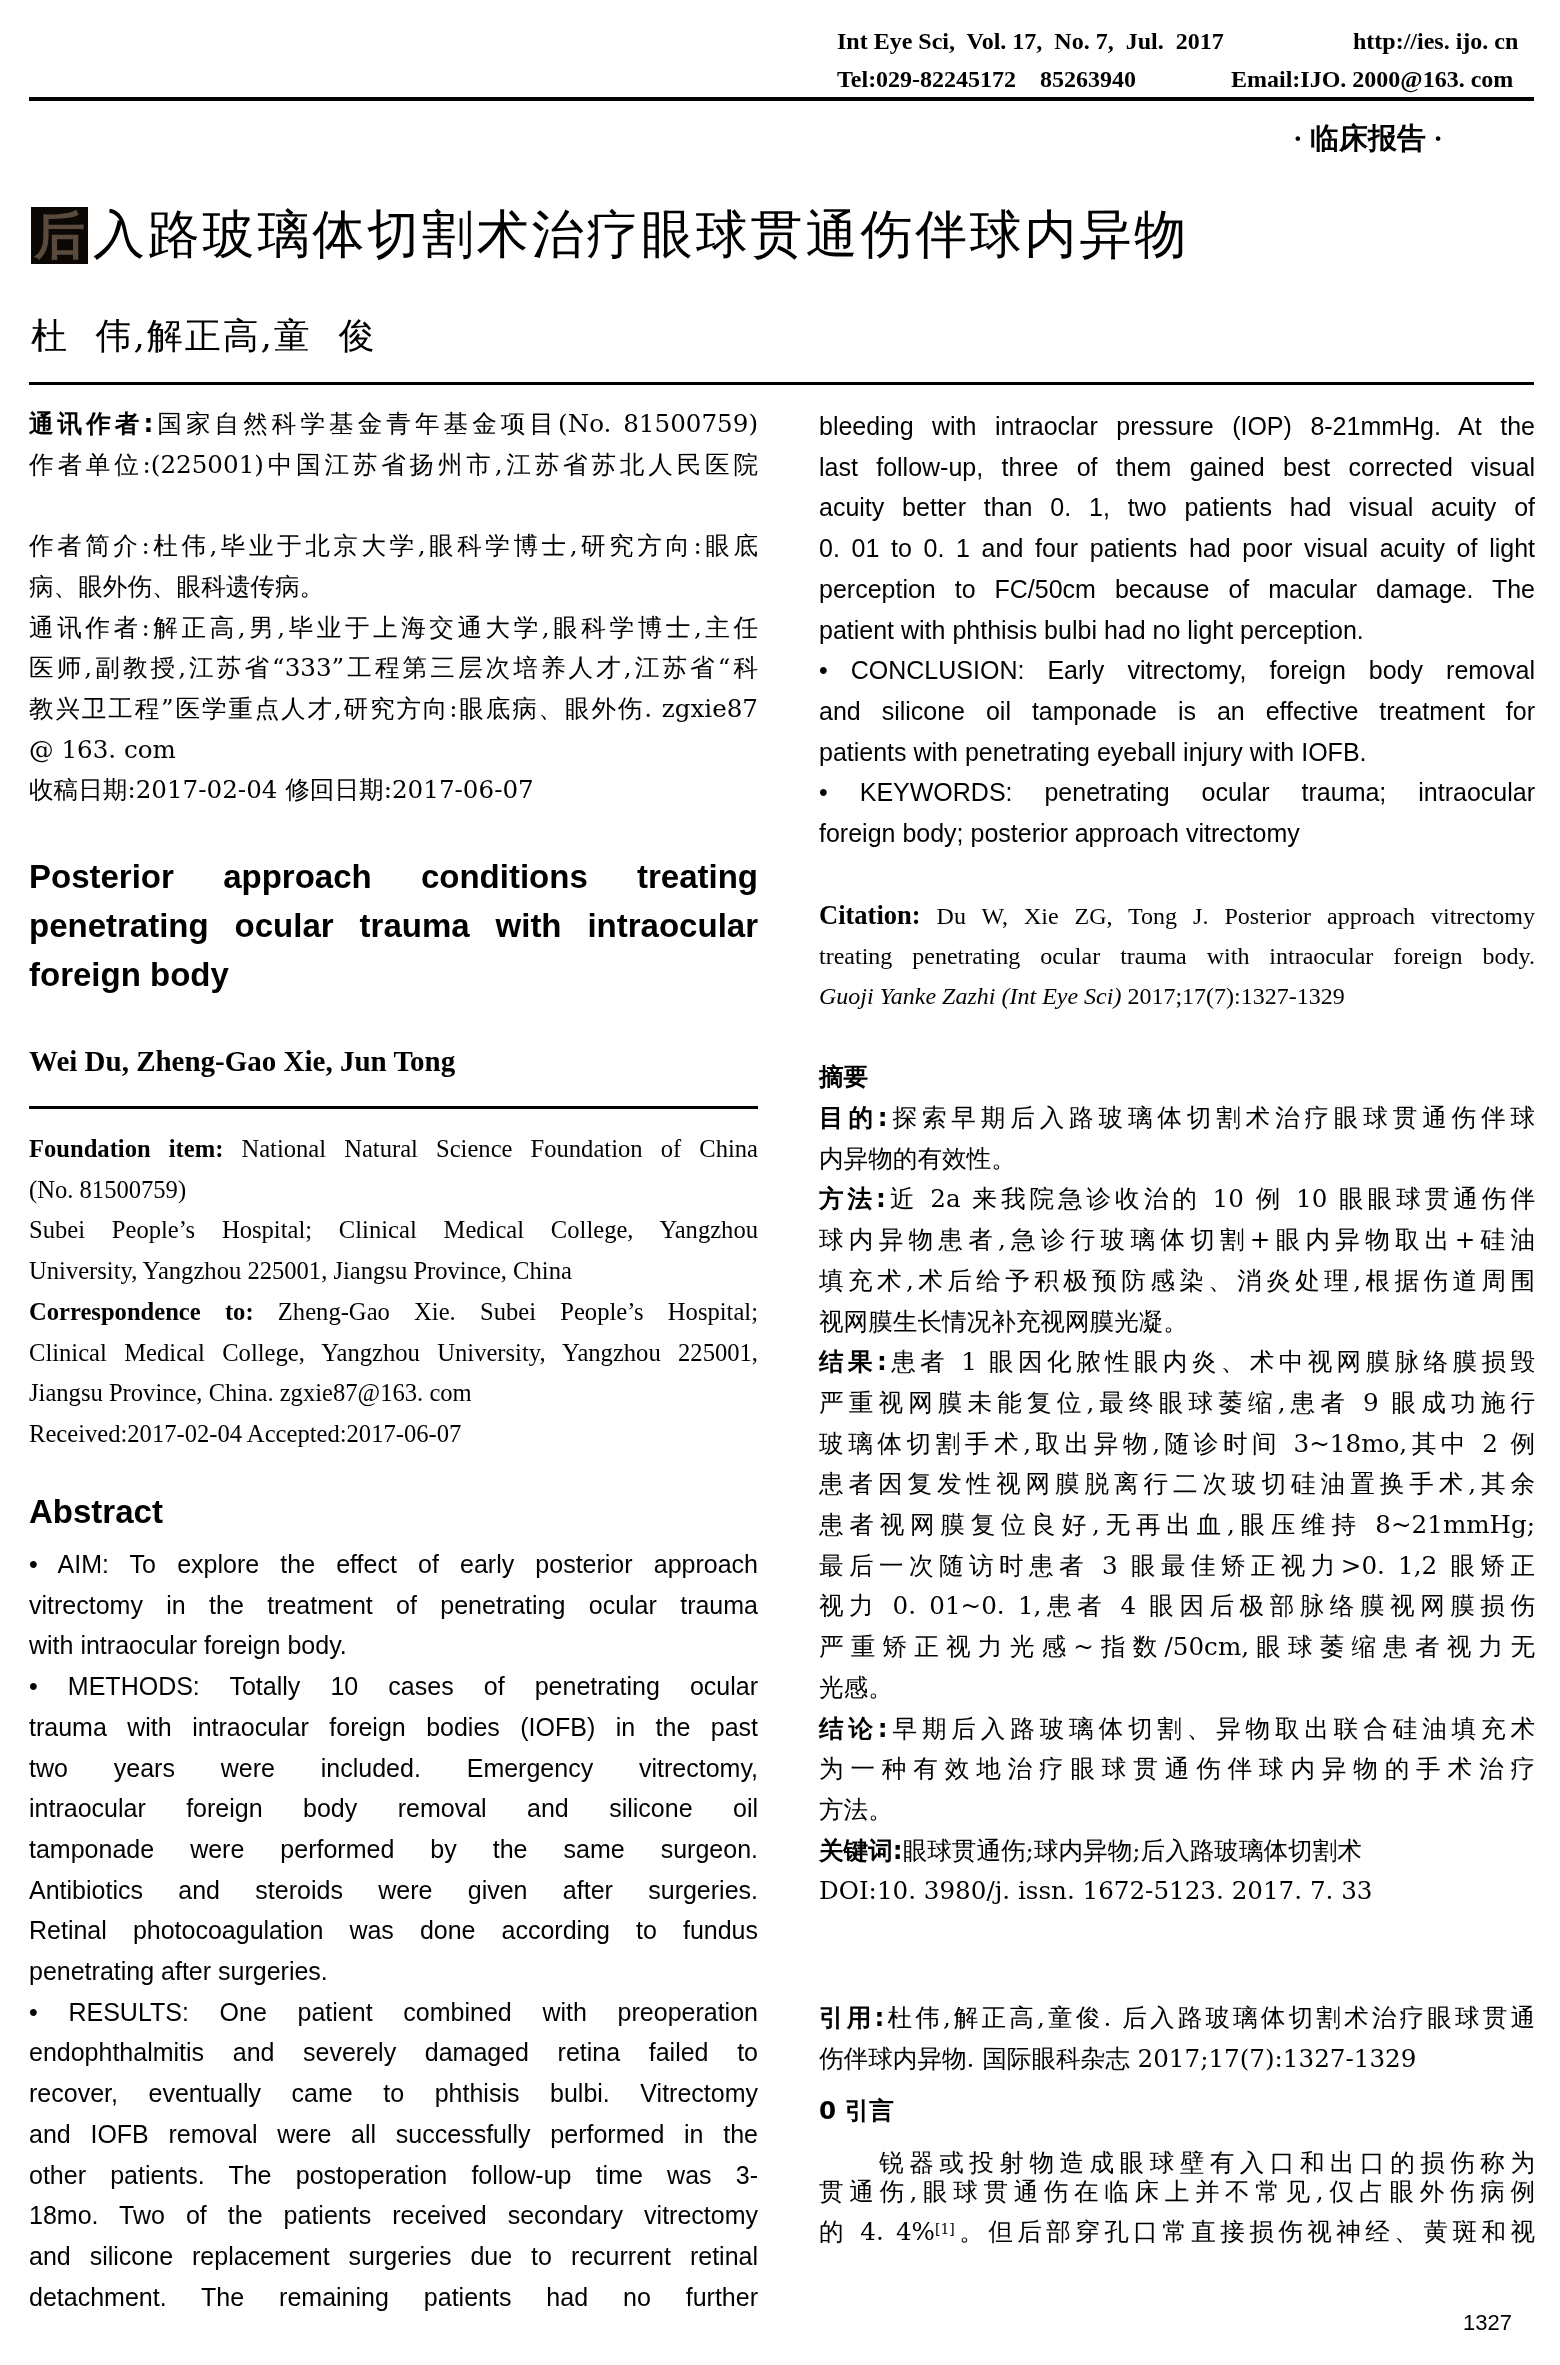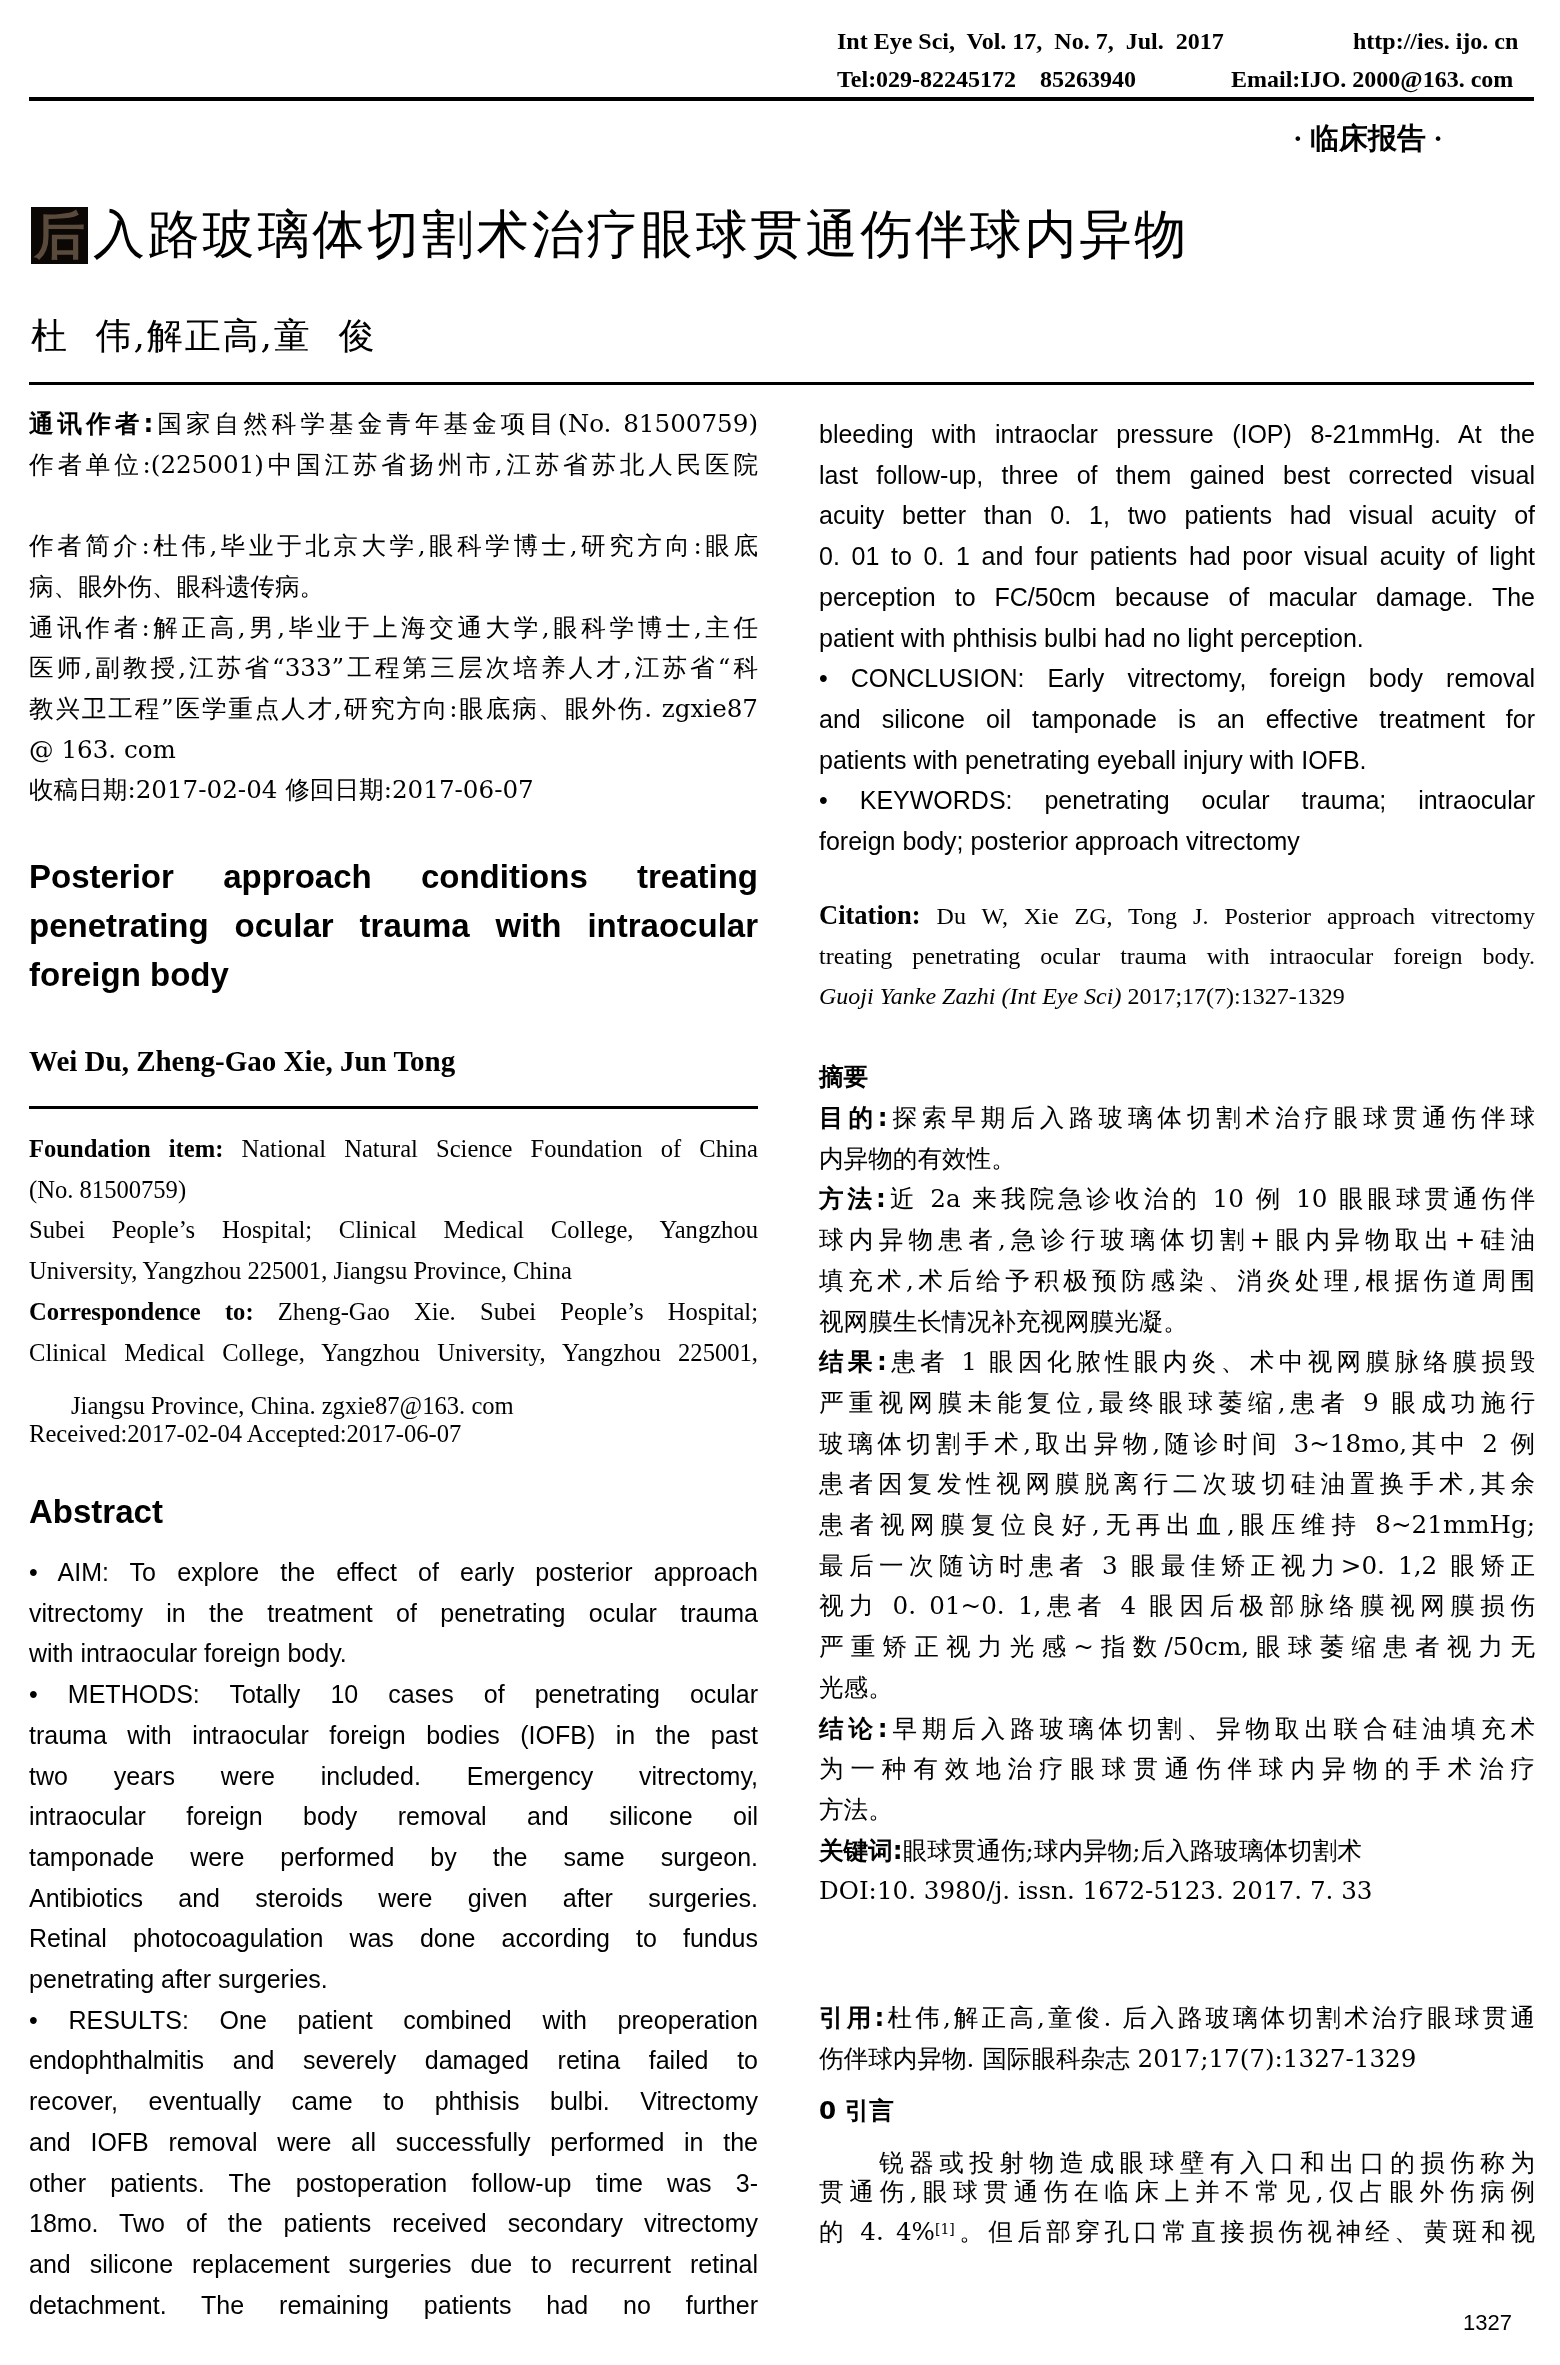--- a/index.html
+++ b/index.html
@@ -21,21 +21,21 @@
   .col { position: absolute; width: 729px; }
   .colL { left: 29px; }
   .colR { left: 819px; width: 716px; }
 
   .line { position: absolute; left: 0; right: 0; white-space: nowrap; }
   .just { text-align: justify; text-align-last: justify; white-space: normal; }
 
   .cn { font-family: "DejaVu Serif", "Liberation Serif", serif; font-size: 24.6px; line-height: 41px; }
   .cn b, .cnb { font-family: "DejaVu Sans", sans-serif; font-weight: bold; }
   .en-serif { font-family: "Liberation Serif", serif; font-size: 24.6px; line-height: 41px; }
-  .en-sans { font-family: "Liberation Sans", sans-serif; font-size: 25px; line-height: 41px; margin-top: 8px; }
+  .en-sans { font-family: "Liberation Sans", sans-serif; font-size: 25px; line-height: 41px; }
   .en-title { font-family: "Liberation Sans", sans-serif; font-weight: bold; font-size: 33px; line-height: 49px; }
   .en-authors { font-family: "Liberation Serif", serif; font-weight: bold; font-size: 29px; text-align: right; }
   .abstract-head { font-family: "Liberation Sans", sans-serif; font-weight: bold; font-size: 33px; }
   .rule-mid { height: 2.8px; background: #000; }
   .page-num { font-family: "Liberation Sans", sans-serif; font-size: 22px; }
   sup { font-size: 14px; vertical-align: top; position: relative; top: -1.9px; }
 </style>
 </head>
 <body>
 
@@ -72,21 +72,21 @@
 <div class="abs en-authors" style="left:29px; top:1045px;">Wei Du, Zheng-Gao Xie, Jun Tong</div>
 <div class="abs rule-mid" style="left:29px; top:1106px; width:729px;"></div>
 
 <div class="col colL" style="top:1128px;" id="leftEnMeta">
     <div class="line en-serif just" style="top: 0px;"><span class="en-label" style="font-weight: bold; font-family: &quot;Liberation Serif&quot;, serif;">Foundation item:</span><span> National Natural Science Foundation of China</span></div>
     <div class="line en-serif" style="top: 41px;"><span>(No. 81500759)</span></div>
     <div class="line en-serif just" style="top: 81px;"><span>Subei People’s Hospital; Clinical Medical College, Yangzhou</span></div>
     <div class="line en-serif" style="top: 122px;"><span>University, Yangzhou 225001, Jiangsu Province, China</span></div>
     <div class="line en-serif just" style="top: 163px;"><span class="en-label" style="font-weight: bold; font-family: &quot;Liberation Serif&quot;, serif;">Correspondence to:</span><span> Zheng-Gao Xie. Subei People’s Hospital;</span></div>
     <div class="line en-serif just" style="top: 204px;"><span>Clinical Medical College, Yangzhou University, Yangzhou 225001,</span></div>
-    <div class="line en-serif" style="top: 257px; margin-left: 42px;"><span>Jiangsu Province, China. zgxie87@163. com</span></div>
+    <div class="line en-serif" style="top: 244px;"><span>Jiangsu Province, China. zgxie87@163. com</span></div>
     <div class="line en-serif" style="top: 285px;"><span>Received:2017-02-04        Accepted:2017-06-07</span></div>
   </div>
 
 <div class="abs abstract-head" style="left:29px; top:1493px;">Abstract</div>
 <div class="col colL" style="top:1544px;" id="absLeft">
     <div class="line en-sans just" style="top: 0px;"><span>• AIM: To explore the effect of early posterior approach</span></div>
     <div class="line en-sans just" style="top: 41px;"><span>vitrectomy in the treatment of penetrating ocular trauma</span></div>
     <div class="line en-sans" style="top: 81px;"><span>with intraocular foreign body.</span></div>
     <div class="line en-sans just" style="top: 122px;"><span>• METHODS: Totally 10 cases of penetrating ocular</span></div>
     <div class="line en-sans just" style="top: 163px;"><span>trauma with intraocular foreign bodies (IOFB) in the past</span></div>

